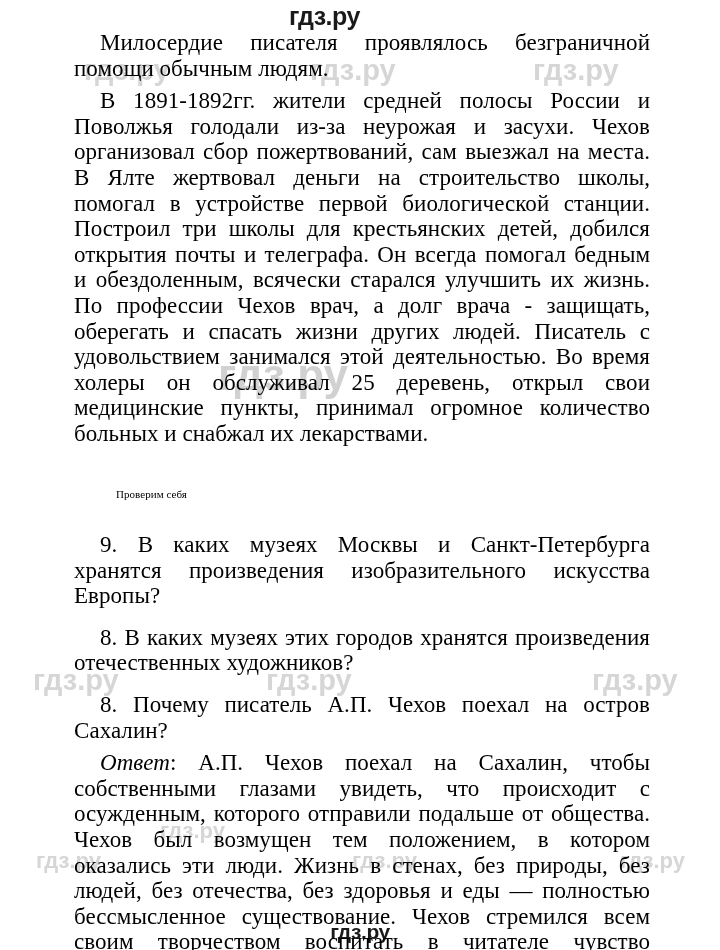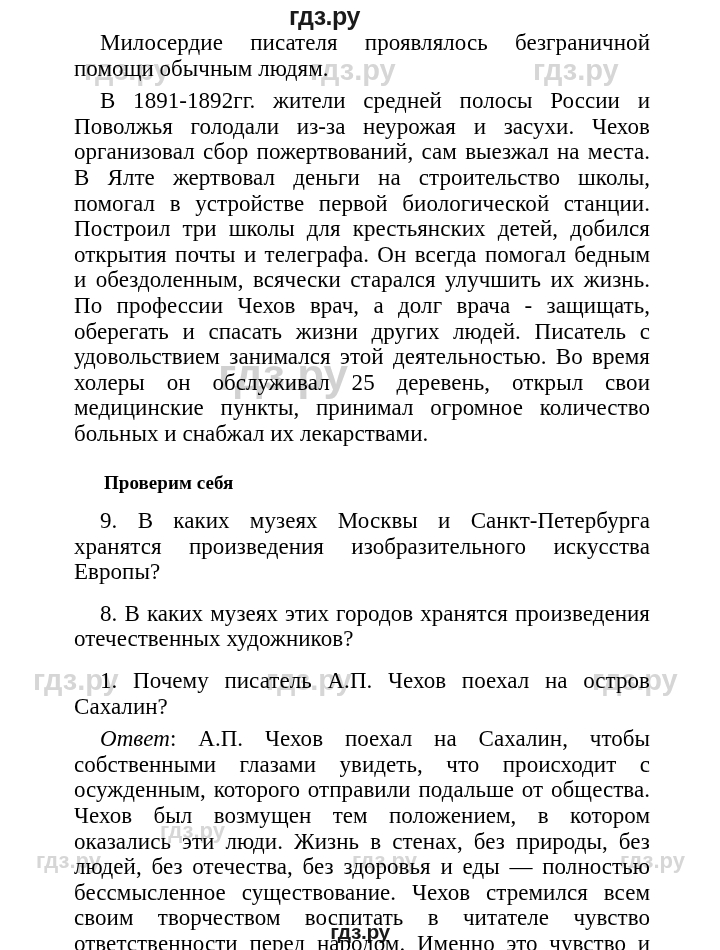--- a/index.html
+++ b/index.html
@@ -53,25 +53,25 @@
     font-size: 23px;
     line-height: 25.6px;
     text-align: justify;
     text-indent: 26px;
     letter-spacing: 0.05px;
   }
   .gap-small { height: 9px; }
   .gap-med { height: 19px; }
   .gap-para { height: 7px; }
   .section-title {
-    font-weight: bold;
-    font-size: 19px;
+    font-weight: normal;
+    font-size: 11px;
     line-height: 25.6px;
     text-indent: 26px;
-    margin: 4px;
+    margin: 16px;
   }
   .ital {
     font-style: italic;
   }
   
   .wm {
     position: absolute;
     font-family: "Liberation Sans", sans-serif;
     font-weight: bold;
     color: #cfcfcf;
@@ -132,21 +132,21 @@
     <p class="overlay-text">9. В каких музеях Москвы и Санкт-Петербурга хранятся произведения изобразительного искусства Европы?</p>
     <div class="gap-para"></div>
 
     <div class="gap-small"></div>
 
     <p class="overlay-text">8. В каких музеях этих городов хранятся произведения отечественных художников?</p>
     <div class="gap-para"></div>
 
     <div class="gap-small"></div>
 
-    <p class="overlay-text">1. Почему писатель А.П. Чехов поехал на остров Сахалин?</p>
+    <p class="overlay-text">8. Почему писатель А.П. Чехов поехал на остров Сахалин?</p>
     <div class="gap-para"></div>
     <p class="overlay-text"><span class="ital">Ответ</span><span>: А.П. Чехов поехал на Сахалин, чтобы собственными глазами увидеть, что происходит с осужденным, которого отправили подальше от общества. Чехов был возмущен тем положением, в котором оказались эти люди. Жизнь в стенах, без природы, без людей, без отечества, без здоровья и еды — полностью бессмысленное существование. Чехов стремился всем своим творчеством воспитать в читателе чувство ответственности перед народом. Именно это чувство и вызвало решение поехать на Сахалин, чтобы показать всем ту ужасную правду, которая творится с людьми на острове.</span></p>
 
   </div>
 
   <div class="logo-bottom">гдз.ру</div>
 
 </div>
 
 </body></html>

